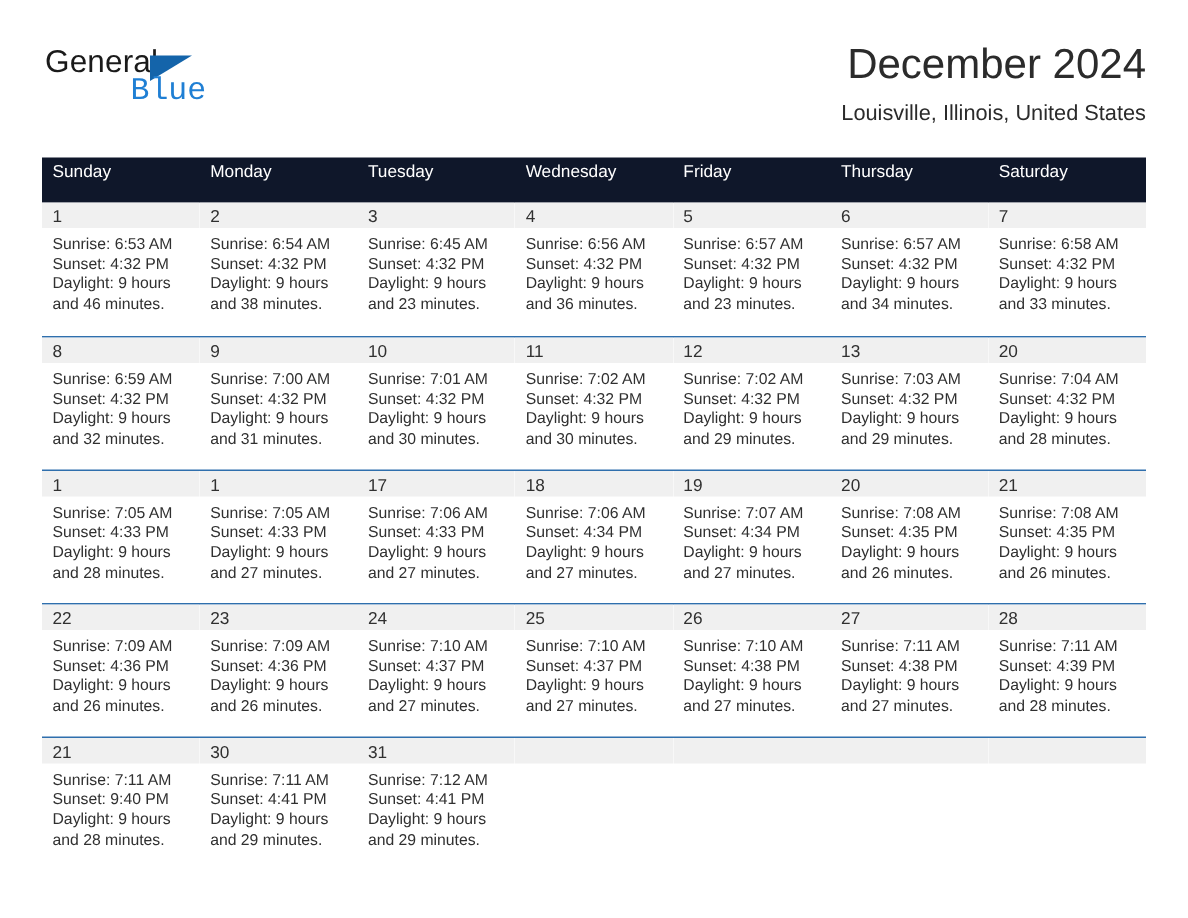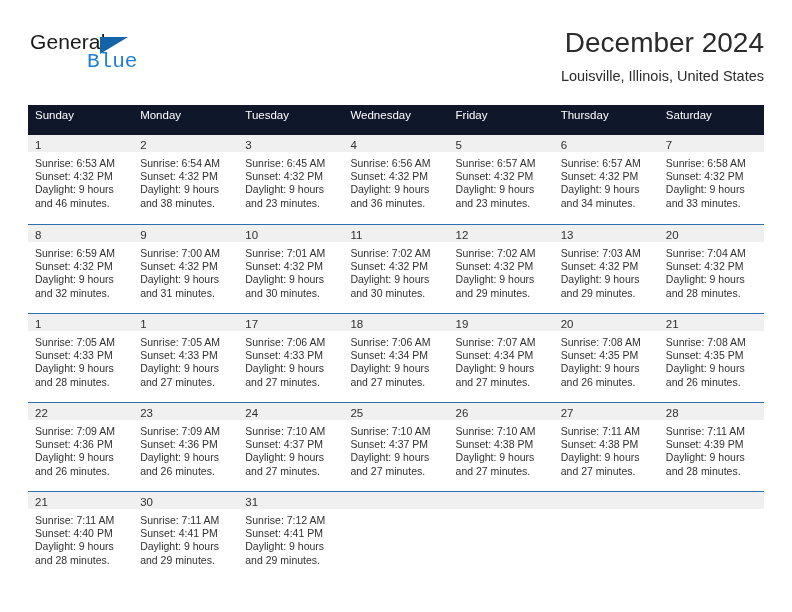--- a/index.html
+++ b/index.html
@@ -433,21 +433,21 @@
               <div class="info-line">Daylight: 9 hours</div>
               <div class="info-line">and 28 minutes.</div>
             </div>
           </div>
         </div>
         <div class="week">
           <div class="day">
             <div class="day-num-strip"><span class="day-num">21</span></div>
             <div class="day-info">
               <div class="info-line">Sunrise: 7:11 AM</div>
-              <div class="info-line">Sunset: 4:40 PM</div>
+              <div class="info-line">Sunset: 9:40 PM</div>
               <div class="info-line">Daylight: 9 hours</div>
               <div class="info-line">and 28 minutes.</div>
             </div>
           </div>
           <div class="day">
             <div class="day-num-strip"><span class="day-num">30</span></div>
             <div class="day-info">
               <div class="info-line">Sunrise: 7:11 AM</div>
               <div class="info-line">Sunset: 4:41 PM</div>
               <div class="info-line">Daylight: 9 hours</div>

